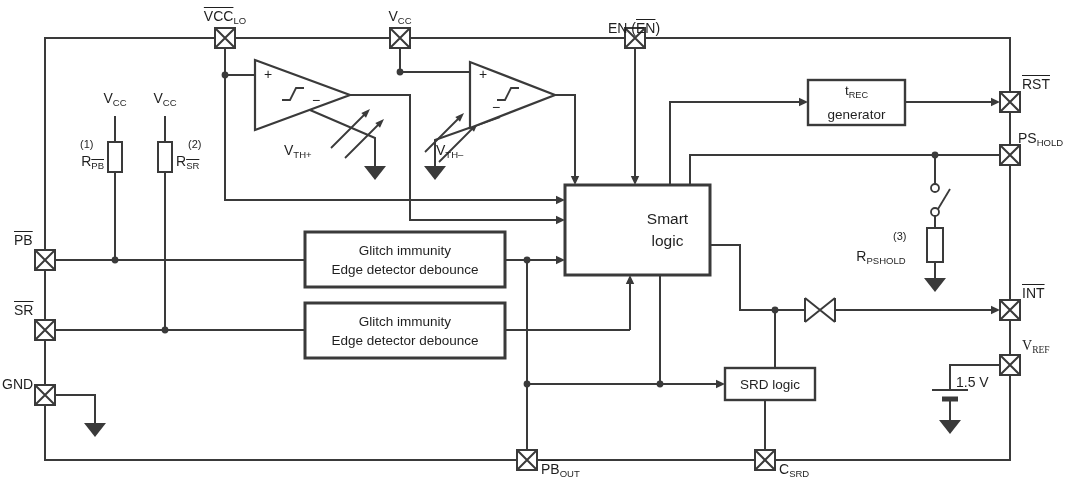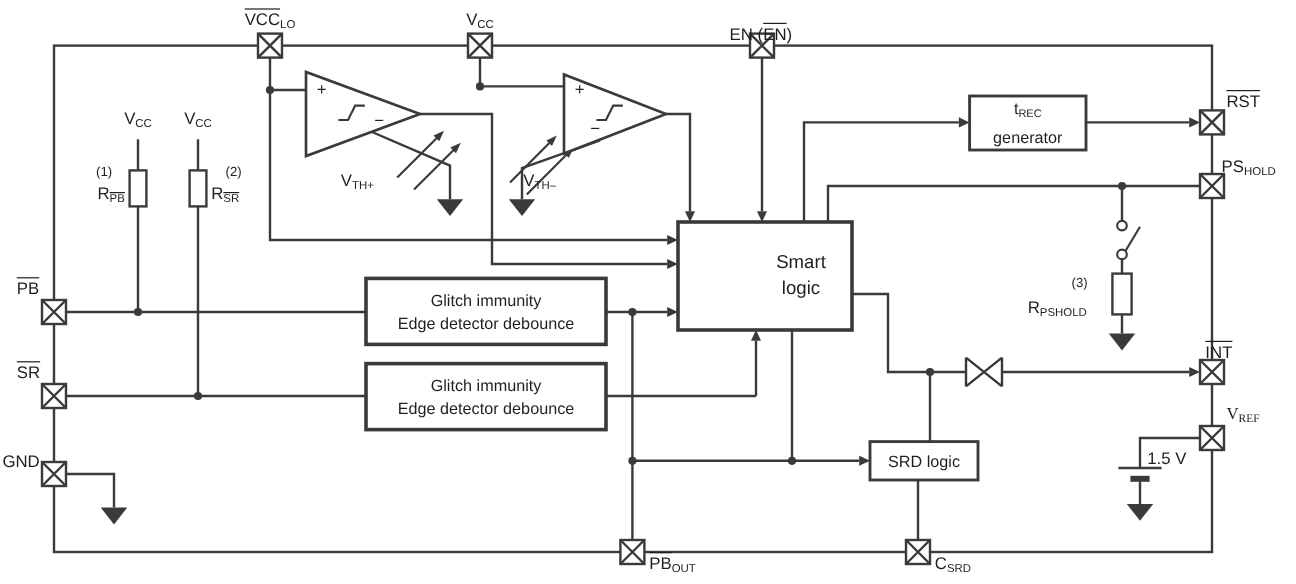--- a/index.html
+++ b/index.html
@@ -171,21 +171,21 @@
           <path class="w" d="M755,450 L775,470 M755,470 L775,450"></path>
         </g>
   </g>
 </svg>
 
 <div class="lbl" style="left:186px;top:8px;width:78px;text-align:center;"><span class="ov">VCC</span><span class="sb">LO</span></div>
 <div class="lbl" style="left:372px;top:8px;width:56px;text-align:center;"><span>V</span><span class="sb">CC</span></div>
 <div class="lbl" style="left:608px;top:20px;width:110px;text-align:left;"><span>EN (</span><span class="ov">EN</span><span>)</span></div>
 <div class="lbl" style="left:1022px;top:76px;width:56px;"><span class="ov">RST</span></div>
 <div class="lbl" style="left:1018px;top:130px;width:62px;"><span>PS</span><span class="sb">HOLD</span></div>
-<div class="lbl" style="left:977px;top:285px;width:50px;text-align:right;"><span class="ov">INT</span></div>
+<div class="lbl" style="left:1022px;top:285px;width:50px;"><span class="ov">INT</span></div>
 <div class="lbl" style="left:1022px;top:338px;width:56px;font-family:Liberation Serif, serif;"><span>V</span><span class="sb">REF</span></div>
 <div class="lbl" style="left:14px;top:232px;width:28px;"><span class="ov">PB</span></div>
 <div class="lbl" style="left:14px;top:302px;width:28px;"><span class="ov">SR</span></div>
 <div class="lbl" style="left:2px;top:376px;width:36px;"><span>GND</span></div>
 <div class="lbl" style="left:541px;top:461px;width:72px;"><span class="ov">PB</span><span class="sb">OUT</span></div>
 <div class="lbl" style="left:779px;top:461px;width:60px;"><span>C</span><span class="sb">SRD</span></div>
 
 <div class="lbl" style="left:92px;top:90px;width:46px;text-align:center;"><span>V</span><span class="sb">CC</span></div>
 <div class="lbl" style="left:142px;top:90px;width:46px;text-align:center;"><span>V</span><span class="sb">CC</span></div>
 <div class="lbl" style="left:52px;top:153px;width:52px;text-align:right;"><span>R</span><span class="ov sb">PB</span></div>

